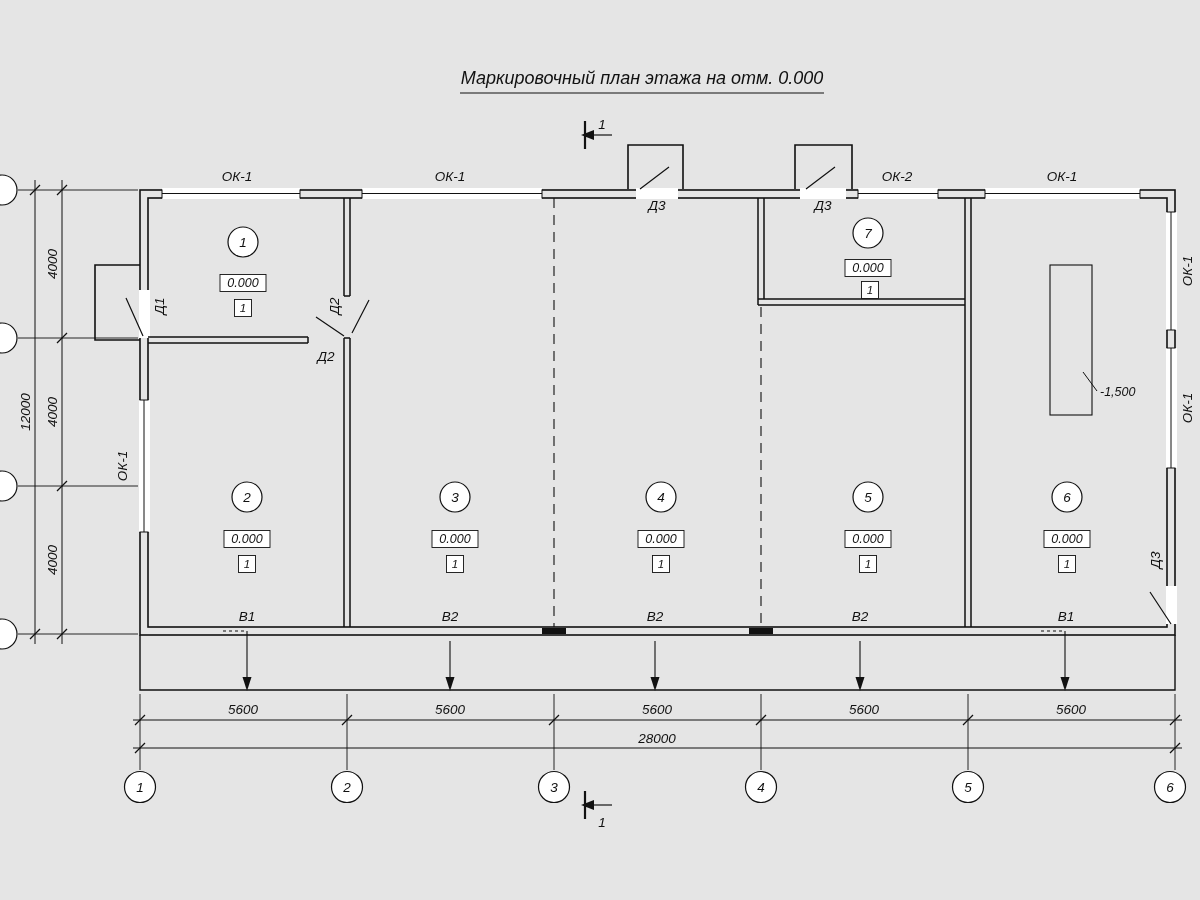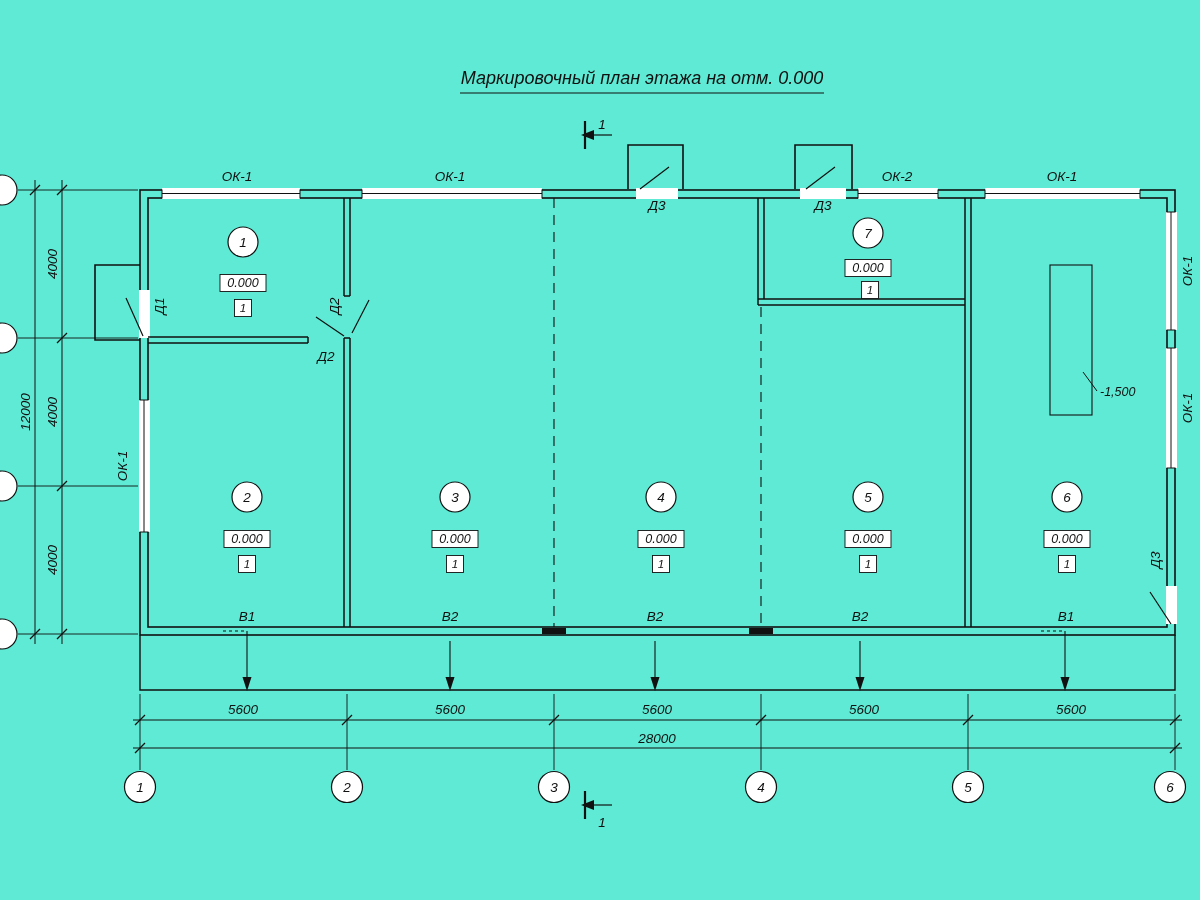--- a/index.html
+++ b/index.html
@@ -1,16 +1,16 @@
 <!DOCTYPE html>
 <html><head>
 <meta charset="utf-8">
 <style>
   html,body{margin:0;padding:0;background:#fff;}
-  .page{width:1200px;height:900px;background:#5eead4;overflow:hidden;position:relative;}
+  .page{width:1200px;height:900px;background:#e5e5e5;overflow:hidden;position:relative;}
   svg{display:block;}
   text{font-family:"Liberation Sans", sans-serif;font-style:italic;fill:#111;}
   .t{font-size:13.5px;}
   .sm{font-size:12.5px;}
   .xs{font-size:11.5px;}
   .ttl{font-size:18px;}
   .ln{stroke:#111;fill:none;}
   .wh{fill:#ffffff;stroke:none;}
   .blk{fill:#111;stroke:none;}
   .bub{fill:#ffffff;stroke:#111;}

